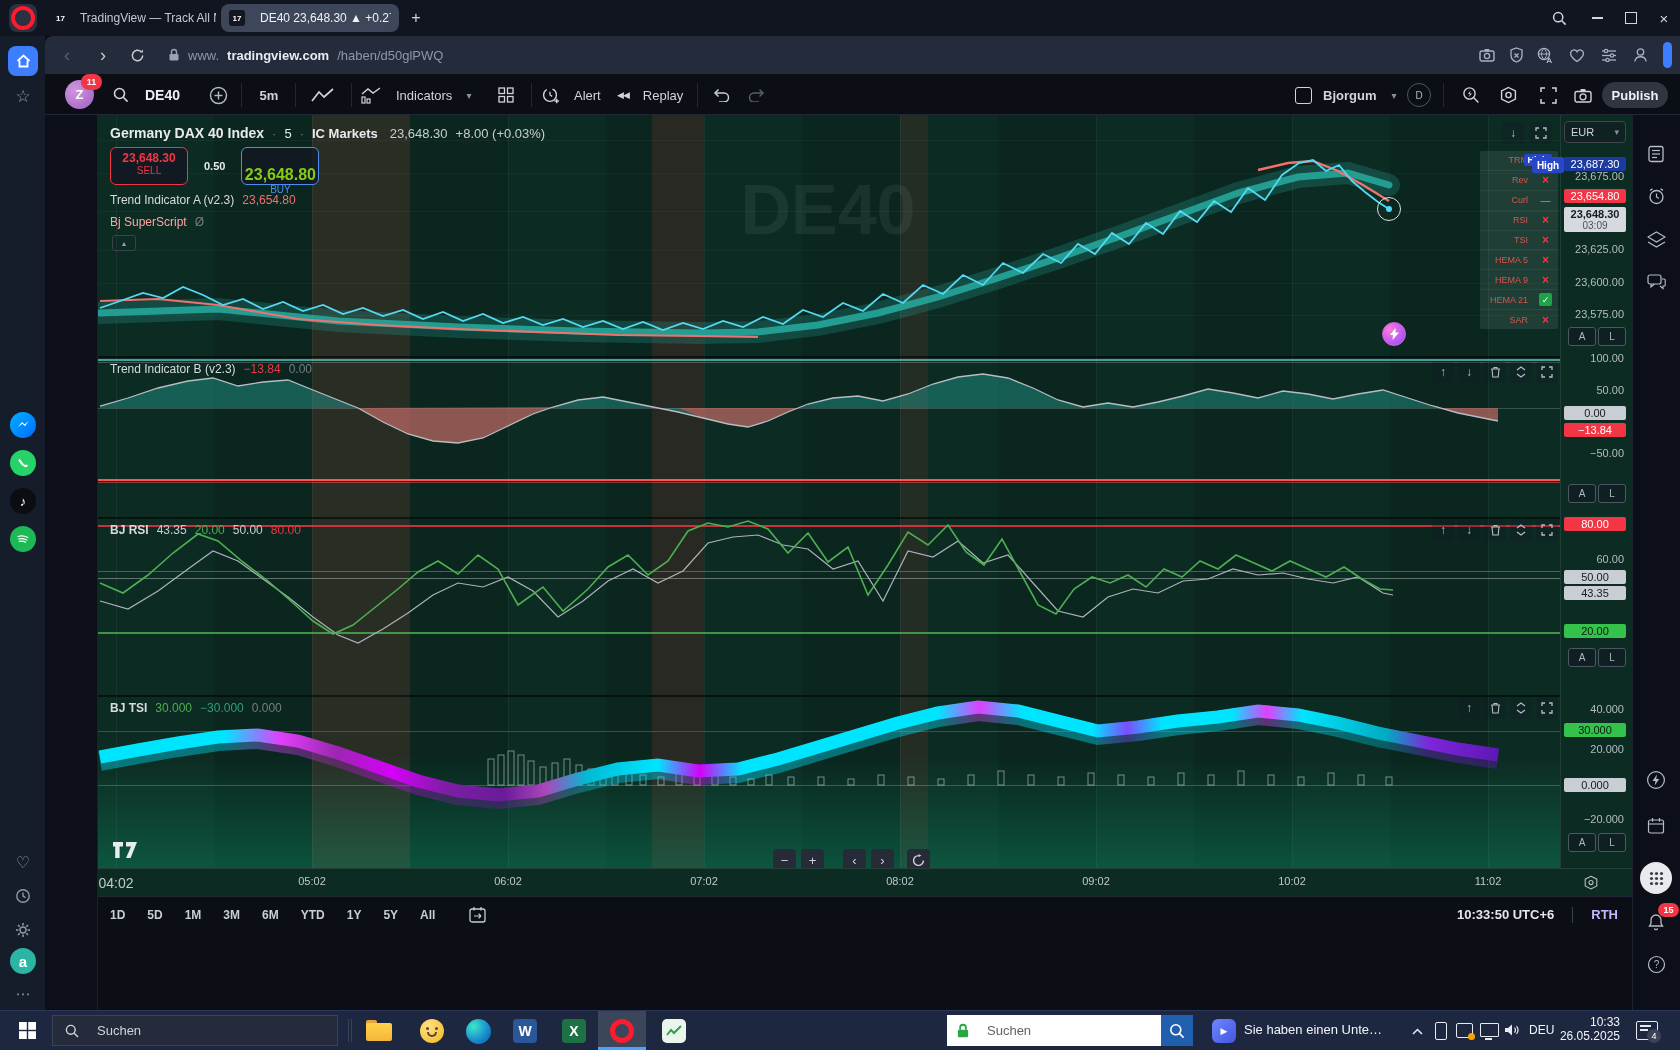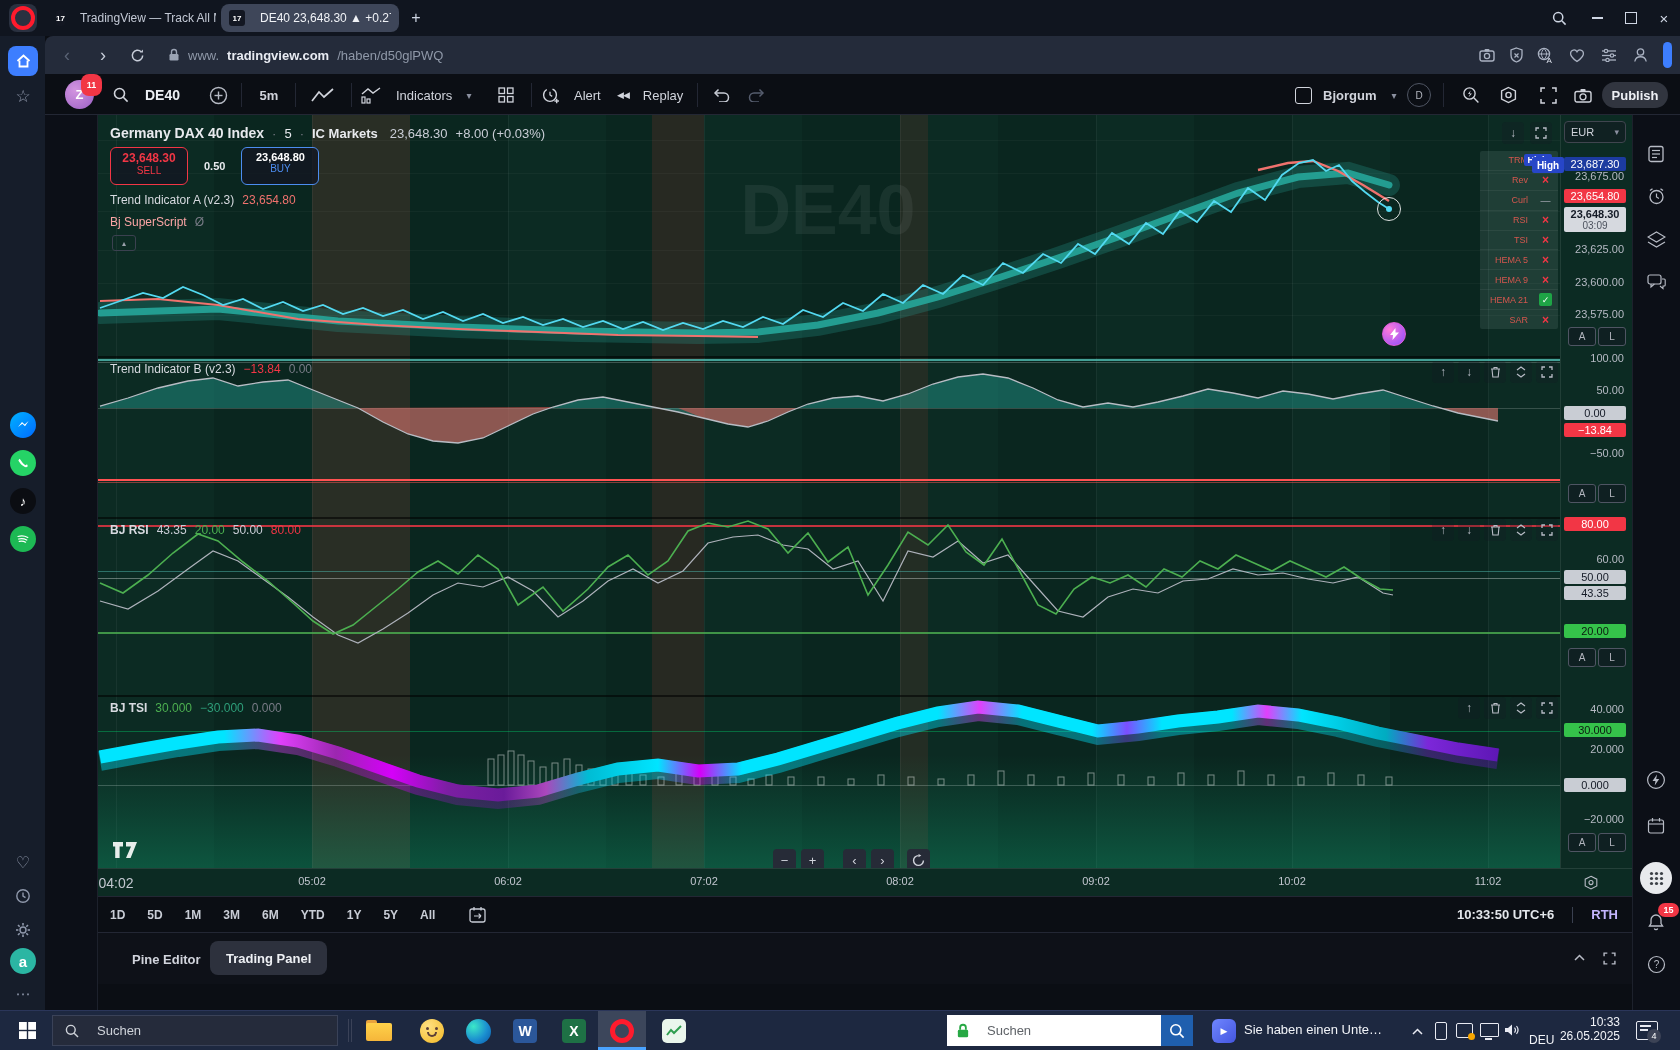--- a/index.html
+++ b/index.html
@@ -169,21 +169,21 @@
             <line x1="4.7" y1="11.3" x2="3" y2="13"></line>
           </g>
         </svg>
     </div>
     <div class="ab ctr" style="left:10px;top:912px;width:26px;height:26px;border-radius:50%;background:#2bb6a3;color:#fff;font-size:15px;font-weight:bold;">a</div>
     <div class="ab ctr" style="left:11px;top:946px;width:24px;height:24px;color:#8f98ab;font-size:15px;">⋯</div>
   </div>
 
   <div class="ab" style="left:45px;top:74px;width:1635px;height:41px;background:#0b0e14;border-bottom:1px solid #232734;box-sizing:border-box;">
     <div class="ab ctr" style="left:20px;top:6px;width:29px;height:29px;border-radius:50%;background:radial-gradient(circle at 35% 35%,#d395e0,#9a5fc4);color:#fff;font-size:13px;font-weight:bold;">Z</div>
-    <div class="ab ctr" style="left:36px;top:0px;min-width:17px;height:22px;border-radius:8px;background:#f23645;color:#fff;font-size:9px;font-weight:bold;padding:0 2px;">11</div>
+    <div class="ab ctr" style="left:36px;top:0px;min-width:17px;height:16px;border-radius:8px;background:#f23645;color:#fff;font-size:9px;font-weight:bold;padding:0 2px;">11</div>
     <div class="ab f" style="left:68px;top:8px;height:26px;">
       <svg width="16" height="16" viewBox="0 0 16 16">
           <circle cx="6.5" cy="6.5" r="5" stroke="#d1d4dc" stroke-width="1.6" fill="none"></circle>
           <line x1="10.3" y1="10.3" x2="14.6" y2="14.6" stroke="#d1d4dc" stroke-width="1.6"></line>
         </svg>
       <span style="margin-left:8px;color:#eceff4;font-size:14px;font-weight:bold;">DE40</span>
     </div>
     <div class="ab ctr" style="left:160px;top:8px;width:26px;height:26px;">
       <svg width="19" height="19" viewBox="0 0 19 19">
           <circle cx="9.5" cy="9.5" r="8" stroke="#b6bac4" stroke-width="1.4" fill="none"></circle>
@@ -562,21 +562,21 @@
       <span style="color:#c9cdd6;font-size:13px;margin-left:4px;">23,648.30</span>
       <span style="color:#c9cdd6;font-size:13px;">+8.00 (+0.03%)</span>
     </div>
     <div class="ab f" style="left:12px;top:32px;height:38px;">
       <div style="width:76px;height:36px;border:1px solid #f23645;border-radius:6px;background:rgba(19,23,34,.8);text-align:center;">
         <div style="color:#f23645;font-size:12px;font-weight:bold;margin-top:3px;">23,648.30</div>
         <div style="color:#f23645;font-size:10px;">SELL</div>
       </div>
       <div style="color:#e8eaee;font-size:11px;font-weight:600;margin:0 8px;">0.50</div>
       <div style="width:76px;height:36px;border:1px solid #4c8df0;border-radius:6px;background:rgba(19,23,34,.8);text-align:center;">
-        <div style="color:#ffffff;font-size:11px;font-weight:bold;margin-top:3px;">23,648.80</div>
+        <div style="color:#84cc16;font-size:16px;font-weight:bold;margin-top:18px;">23,648.80</div>
         <div style="color:#4c8df0;font-size:10px;">BUY</div>
       </div>
     </div>
     <div class="legend" style="left:12px;top:78px;">
       <span style="color:#d7dae0;">Trend Indicator A (v2.3)</span>
       <span style="color:#f0726e;">23,654.80</span>
     </div>
     <div class="legend" style="left:12px;top:100px;">
       <span style="color:#fca5a5;">Bj SuperScript</span>
       <span class="mut">Ø</span>
@@ -814,36 +814,20 @@
           </svg>
       </span>
     </div>
     <div class="ab f" style="right:14px;top:0;height:100%;">
       <span style="color:#e4e7ec;font-size:13px;font-weight:600;">10:33:50 UTC+6</span>
       <span style="width:1px;height:16px;background:#3a4050;margin:0 10px;"></span>
       <span style="color:#c4b5fd;font-size:13px;font-weight:600;">RTH</span>
     </div>
   </div>
 
-  <div class="ab" style="left:98px;top:932px;width:1534px;height:52px;background:#0e1118;border-top:1px solid #232734;box-sizing:border-box;">
-    <span class="ab ctr" style="left:24px;top:10px;height:32px;padding:0 10px;color:#d1d4dc;font-size:13px;font-weight:600;">Pine Editor</span>
-    <span class="ab ctr" style="left:112px;top:8px;height:34px;padding:0 16px;background:#2d313d;border-radius:8px;color:#eef0f4;font-size:13px;font-weight:600;">Trading Panel</span>
-    <div class="ab ctr" style="left:1468px;top:12px;width:26px;height:26px;">
-        <svg width="13" height="13" viewBox="0 0 13 13">
-          <path d="M2 8 6.5 3.5 11 8" stroke="#b8bcc6" stroke-width="1.5" fill="none"></path>
-        </svg>
-      </div>
-    <div class="ab ctr" style="left:1498px;top:12px;width:26px;height:26px;">
-        <svg width="13" height="13" viewBox="0 0 12 12">
-          <g stroke="#b8bcc6" stroke-width="1.3" fill="none">
-            <path d="M1 4V1h3M8 1h3v3M11 8v3H8M4 11H1V8"></path>
-          </g>
-        </svg>
-      </div>
-  </div>
   <div class="ab" style="left:98px;top:984px;width:1534px;height:26px;background:#0b0e14;"></div>
 
   <div class="ab" style="left:1632px;top:115px;width:48px;height:895px;background:#0c0f17;border-left:1px solid #1d212c;box-sizing:border-box;"></div>
   <div class="rtool" style="top:140px;">
     <svg width="18" height="18" viewBox="0 0 18 18">
         <rect x="2" y="1.5" width="14" height="15" rx="2" stroke="#b8bcc6" stroke-width="1.3" fill="none"></rect>
         <line x1="5" y1="5.5" x2="13" y2="5.5" stroke="#b8bcc6" stroke-width="1.2"></line>
         <line x1="5" y1="9" x2="13" y2="9" stroke="#b8bcc6" stroke-width="1.2"></line>
         <line x1="5" y1="12.5" x2="10" y2="12.5" stroke="#b8bcc6" stroke-width="1.2"></line>
       </svg>
@@ -985,21 +969,21 @@
     </div>
     <div class="ab" style="left:1480px;top:12px;width:17px;height:12px;border:1.5px solid #e8eaf2;border-radius:1px;">
       <div style="position:absolute;left:4px;bottom:-4px;width:7px;height:2px;background:#e8eaf2;"></div>
     </div>
     <div class="ab ctr" style="left:1502px;top:10px;width:20px;height:18px;">
       <svg width="16" height="14" viewBox="0 0 16 14">
           <path d="M1 5h3l4-3.5v11L4 9H1z" fill="#e8eaf2"></path>
           <path d="M10.5 4.5a4 4 0 0 1 0 5M12.5 3a6.5 6.5 0 0 1 0 8" stroke="#e8eaf2" stroke-width="1.2" fill="none"></path>
         </svg>
     </div>
-    <span class="ab" style="left:1529px;top:22px;color:#f2f4f8;font-size:12px;">DEU</span>
+    <span class="ab" style="left:1529px;top:12px;color:#f2f4f8;font-size:12px;">DEU</span>
     <div class="ab" style="left:1558px;top:4px;width:62px;text-align:right;">
       <div style="color:#f2f4f8;font-size:12px;">10:33</div>
       <div style="color:#f2f4f8;font-size:12px;">26.05.2025</div>
     </div>
     <div class="ab" style="left:1636px;top:10px;width:20px;height:17px;border:1.5px solid #e8eaf2;border-radius:2px;">
       <div style="position:absolute;left:3px;top:3px;width:11px;height:1.5px;background:#e8eaf2;"></div>
       <div style="position:absolute;left:3px;top:7px;width:8px;height:1.5px;background:#e8eaf2;"></div>
       <span class="ab ctr" style="left:10px;top:7px;width:14px;height:14px;border-radius:50%;background:#3c4356;color:#fff;font-size:9px;">4</span>
     </div>
   </div>

